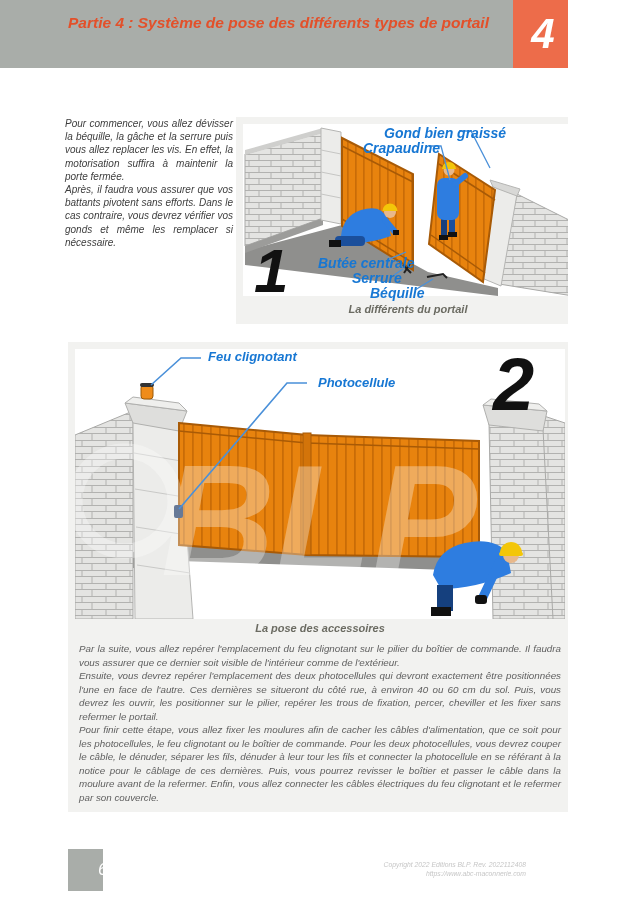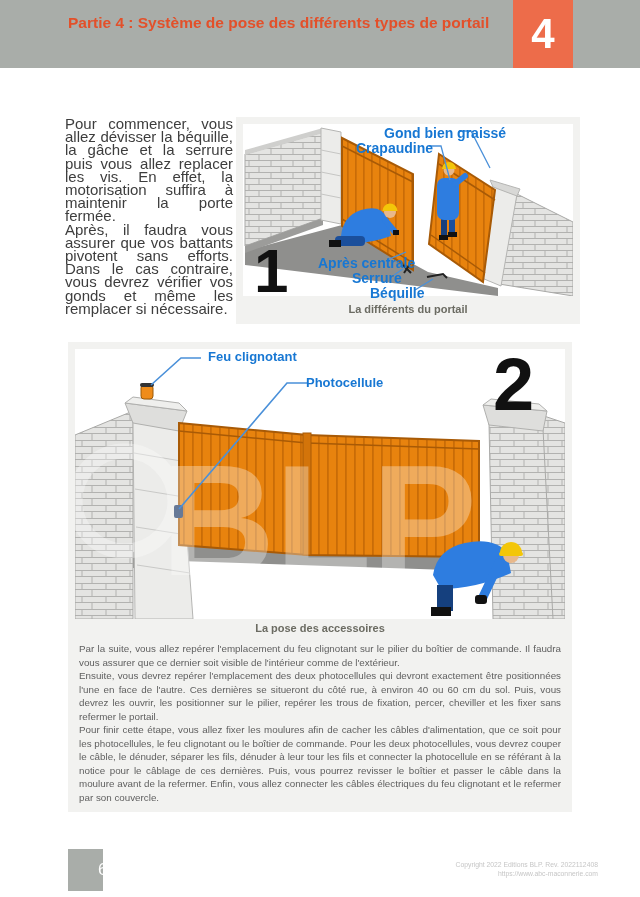--- a/index.html
+++ b/index.html
@@ -1,31 +1,31 @@
 <!DOCTYPE html>
 <html><head>
 <meta charset="utf-8">
 <style>
   html,body{margin:0;padding:0;background:#ffffff;}
-  .page{position:relative;width:640px;height:897px;background:#ffffff;overflow:hidden;
-        font-family:"Liberation Sans",sans-serif;}
+  .page{position:relative;width:568px;height:897px;background:#ffffff;overflow:hidden;
+        font-family:"Liberation Sans",sans-serif;font-style:italic;}
 
   
   .header{position:absolute;left:0;top:0;width:640px;height:68px;background:#a9ada9;}
   .header-title{position:absolute;left:68px;top:12px;width:440px;
         font-size:15.5px;font-weight:bold;line-height:1.45;color:#e3502a;}
   .chapter-box{position:absolute;left:513px;top:0;width:60px;height:68px;background:#ed6c4a;
         display:flex;align-items:center;justify-content:center;}
   .chapter-num{color:#ffffff;font-size:42px;font-weight:bold;line-height:1;}
 
   .intro{position:absolute;left:68px;top:95px;width:480px;font-size:9.8px;color:#2e2e2e;}
 
   
   .left-col{position:absolute;left:65px;top:117px;width:168px;
-        font-size:15px;line-height:13.2px;color:#3d3d3d;text-align:justify;}
+        font-size:10px;line-height:13.2px;color:#3d3d3d;text-align:justify;}
   .left-col p{margin:0;}
 
   
   .panel{position:absolute;background:#f2f2f0;}
   .panel1{left:236px;top:117px;width:344px;height:207px;}
   .panel2{left:68px;top:342px;width:504px;height:470px;}
   .illus{position:absolute;background:#a3a3a3;}
   .illus1{left:7px;top:7px;width:330px;height:172px;}
   .illus2{left:7px;top:7px;width:490px;height:270px;}
   .fig-caption{position:absolute;left:0;width:100%;text-align:center;
@@ -137,22 +137,22 @@
         <g stroke="#4a90d9" stroke-width="1.3" fill="none">
           <polyline points="216,7 228,7 247,44"></polyline>
           <polyline points="186,22 198,22 207,56"></polyline>
           <polyline points="144,136 163,128"></polyline>
           <polyline points="151,151 160,145"></polyline>
           <polyline points="172,166 190,155"></polyline>
         </g>
       </svg>
     </div>
     <div class="lbl lbl-s" style="left:148px;top:8px;">Gond bien graissé</div>
-    <div class="lbl lbl-s" style="left:120px;top:23px;">Crapaudine</div>
-    <div class="lbl lbl-s" style="left:82px;top:138px;">Après centrale</div>
+    <div class="lbl lbl-s" style="left:127px;top:23px;">Crapaudine</div>
+    <div class="lbl lbl-s" style="left:82px;top:138px;">Butée centrale</div>
     <div class="lbl lbl-s" style="left:116px;top:153px;">Serrure</div>
     <div class="lbl lbl-s" style="left:134px;top:168px;">Béquille</div>
     <div class="fig-num fig-num1">1</div>
     <div class="fig-caption">La différents du portail</div>
   </div>
 
   <div class="panel panel2">
     <div class="illus illus2">
       <svg width="490" height="270" viewBox="0 0 490 270">
         <defs>
@@ -210,21 +210,21 @@
           <rect x="424" y="203" width="24" height="4" rx="2" fill="#f3c609"></rect>
         </g>
 
         <g stroke="#4a90d9" stroke-width="1.6" fill="none">
           <polyline points="126,9 106,9 76,36"></polyline>
           <polyline points="232,34 212,34 104,160"></polyline>
         </g>
       </svg>
     </div>
     <div class="lbl lbl-l" style="left:140px;top:7px;">Feu clignotant</div>
-    <div class="lbl lbl-l" style="left:238px;top:33px;">Photocellule</div>
+    <div class="lbl lbl-l" style="left:250px;top:33px;">Photocellule</div>
     <div class="fig-num fig-num2">2</div>
     <div class="fig-caption">La pose des accessoires</div>
 
     <div class="body-text">
       <p>Par la suite, vous allez repérer l'emplacement du feu clignotant sur le pilier du boîtier de commande. Il faudra vous assurer que ce dernier soit visible de l'intérieur comme de l'extérieur.</p>
       <p>Ensuite, vous devrez repérer l'emplacement des deux photocellules qui devront exactement être positionnées l'une en face de l'autre. Ces dernières se situeront du côté rue, à environ 40 ou 60 cm du sol. Puis, vous devrez les ouvrir, les positionner sur le pilier, repérer les trous de fixation, percer, cheviller et les fixer sans refermer le portail.</p>
       <p>Pour finir cette étape, vous allez fixer les moulures afin de cacher les câbles d'alimentation, que ce soit pour les photocellules, le feu clignotant ou le boîtier de commande. Pour les deux photocellules, vous devrez couper le câble, le dénuder, séparer les fils, dénuder à leur tour les fils et connecter la photocellule en se référant à la notice pour le câblage de ces dernières. Puis, vous pourrez revisser le boîtier et passer le câble dans la moulure avant de la refermer. Enfin, vous allez connecter les câbles électriques du feu clignotant et le refermer par son couvercle.</p>
     </div>
   </div>
 

